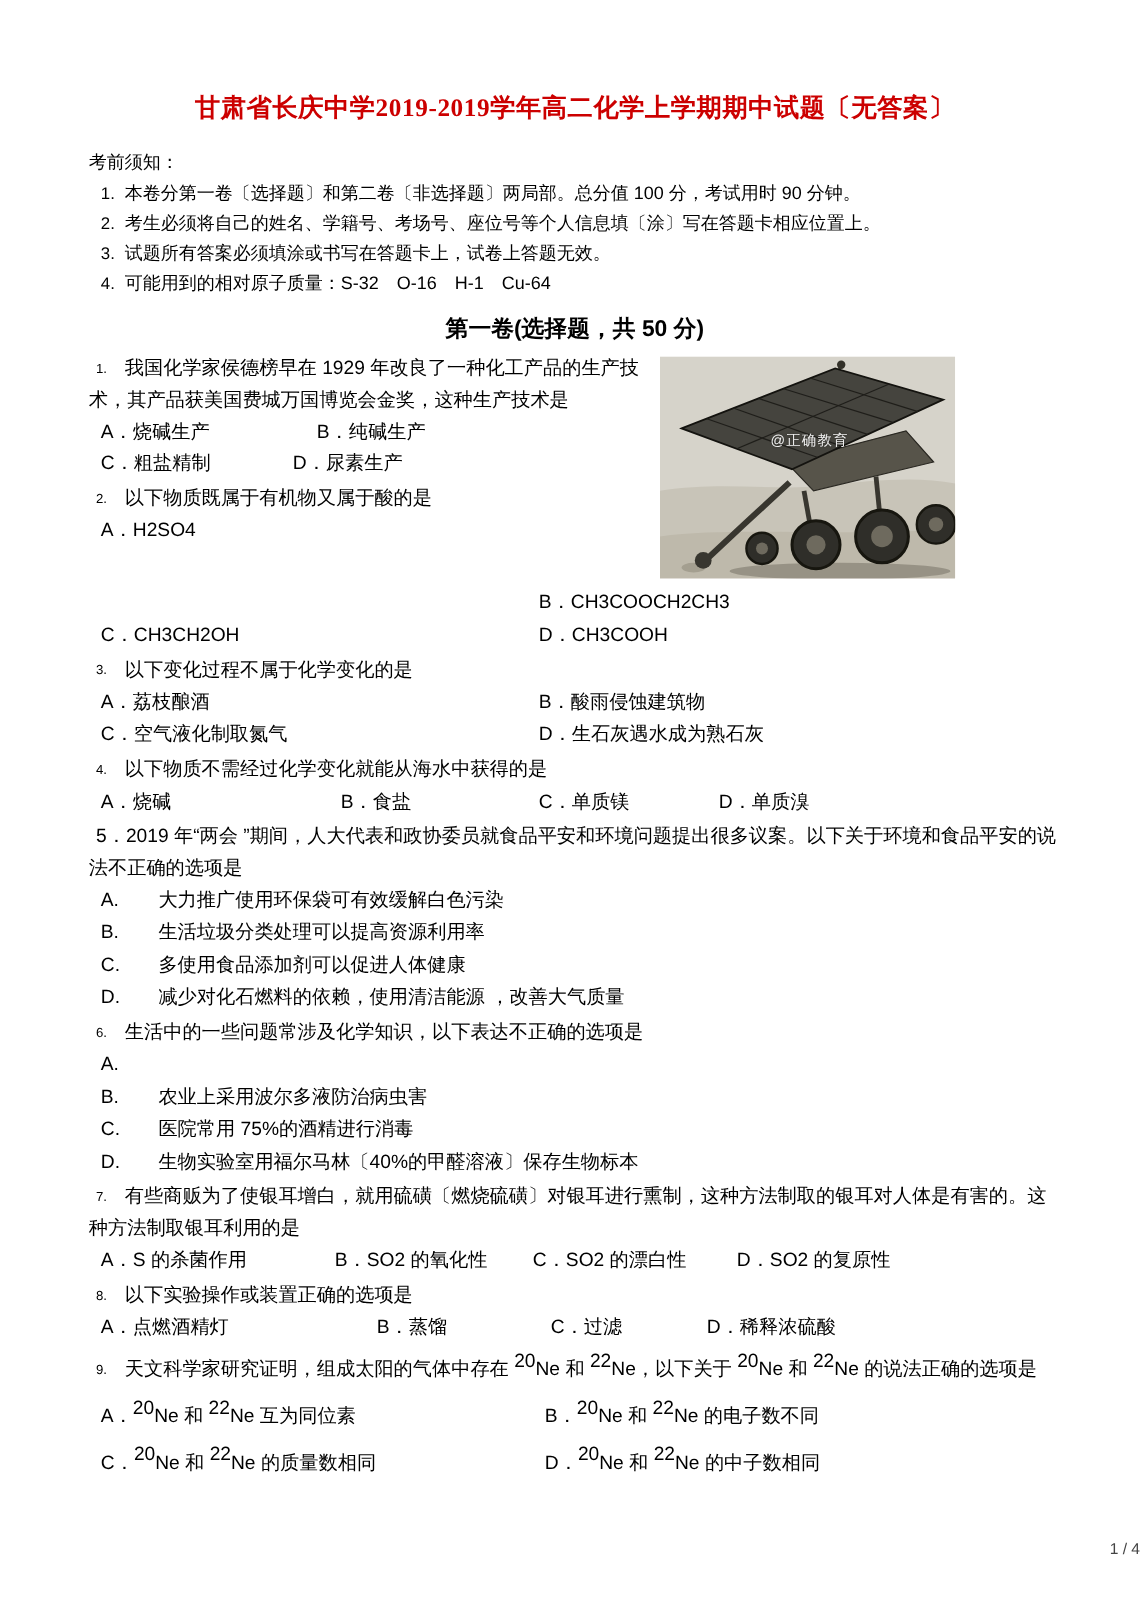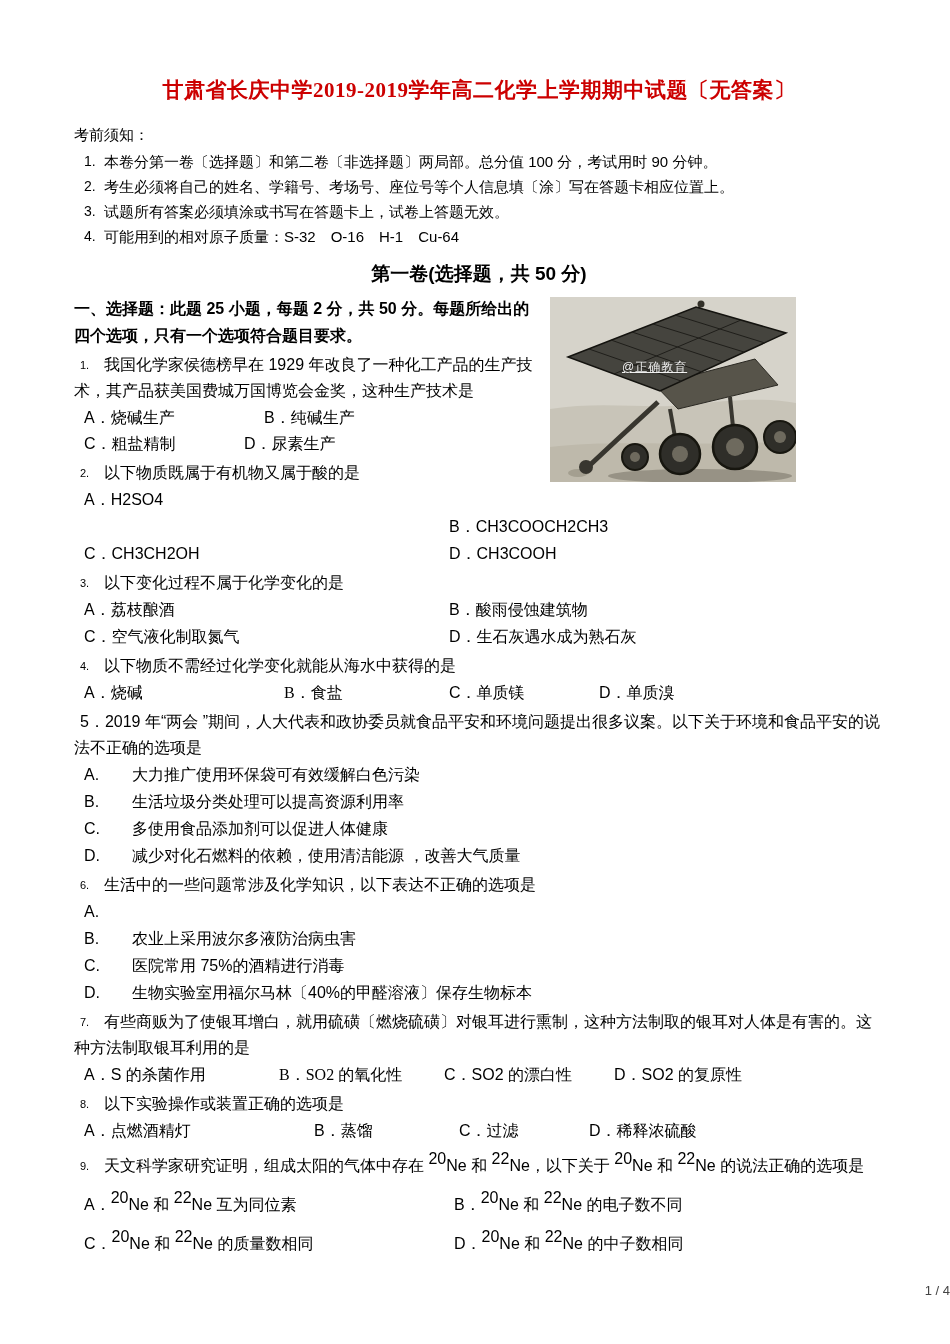--- a/index.html
+++ b/index.html
@@ -17,31 +17,31 @@
   .notice-item { display:flex; font-size:15px; line-height:25px; }
   .notice-num { flex:none; width:30px; padding-left:10px; font-size:14px; }
   .notice-text { flex:1; }
   .section-title { text-align:center; font-weight:bold; font-size:19px; margin:12px 0 8px; }
   .rover {
     float:right; width:246px; height:185px; margin:2px 88px 8px 14px;
     position:relative;
   }
   .rover svg { display:block; width:100%; height:100%; }
   .watermark {
-    position:absolute; left:72px; top:62px; color:rgba(255,255,255,0.92);
-    font-size:12px; letter-spacing:1px; text-shadow:0 0 2px rgba(0,0,0,0.35);text-decoration:underline;
+    position:absolute; left:92px; top:62px; color:rgba(255,255,255,0.92);
+    font-size:12px; letter-spacing:1px; text-shadow:0 0 2px rgba(0,0,0,0.35);
   }
   .intro { font-weight:bold; line-height:27px; margin-bottom:3px; }
   p.q { line-height:26px; margin:3px 0 1px; }
   .qnum { font-size:11px; display:inline-block; width:30px; padding-left:6px; vertical-align:1px; }
   .q5lead { padding-left:6px; }
   p.opts { line-height:26px; margin:1px 0; padding-left:10px; }
   .ob { display:inline-block; }
   .w130{width:130px;} .w145{width:145px;} .w150{width:150px;} .w160{width:160px;}
-  .w165{width:165px;font-family:Liberation Serif, serif;} .w170{width:170px;} .w180{width:180px;} .w195{width:195px;}
+  .w165{width:165px;} .w170{width:170px;} .w180{width:180px;} .w195{width:195px;}
   .w200{width:200px;} .w230{width:230px;} .w365{width:365px;} .w370{width:370px;}
   .ml365 { margin-left:365px; }
   .lettered { display:flex; line-height:26px; margin:1px 0; }
   .letter { flex:none; width:58px; padding-left:10px; }
   .q9 p { line-height:38px; }
   sup { font-size:16px; vertical-align:7px; line-height:0; }
   .footer {
     position:absolute; bottom:46px; left:0; width:100%; text-align:right;
     font-size:13px; color:#444;
   }
@@ -100,21 +100,20 @@
       <circle cx="185" cy="150" r="22" fill="#2f2e29" stroke="#17160f" stroke-width="2.5"></circle>
       <circle cx="230" cy="140" r="16" fill="#2f2e29" stroke="#17160f" stroke-width="2"></circle>
       <circle cx="130" cy="157" r="8" fill="#6e6a5e"></circle>
       <circle cx="185" cy="150" r="9" fill="#6e6a5e"></circle>
       <circle cx="230" cy="140" r="6" fill="#6e6a5e"></circle>
       <circle cx="85" cy="160" r="5" fill="#6e6a5e"></circle>
     </svg>
     <span class="watermark">@正确教育</span>
   </div>
 
-  <p class="intro">一、选择题：此题 25 小题，每题 2 分，共 50 分。每题所给出的四个选项，只有一个选项符合题目要求。</p>
 
   <p class="q">
     <span class="qnum">1.</span><span>我国化学家侯德榜早在 1929 年改良了一种化工产品的生产技术，其产品获美国费城万国博览会金奖，这种生产技术是</span>
   </p>
   <p class="opts">
     <span class="ob w180">A．烧碱生产</span><span class="ob w150">B．纯碱生产</span><span class="ob w160">C．粗盐精制</span><span class="ob">D．尿素生产</span>
   </p>
 
   <p class="q">
     <span class="qnum">2.</span><span>以下物质既属于有机物又属于酸的是</span>

